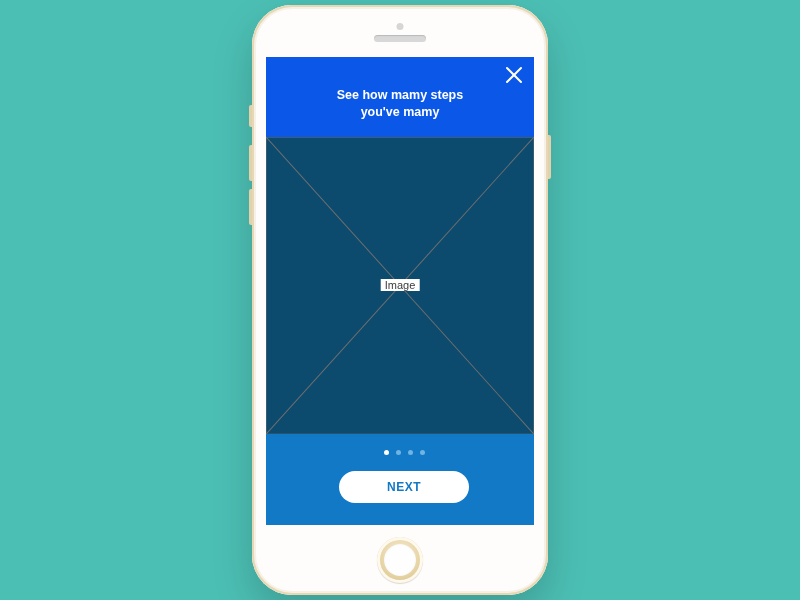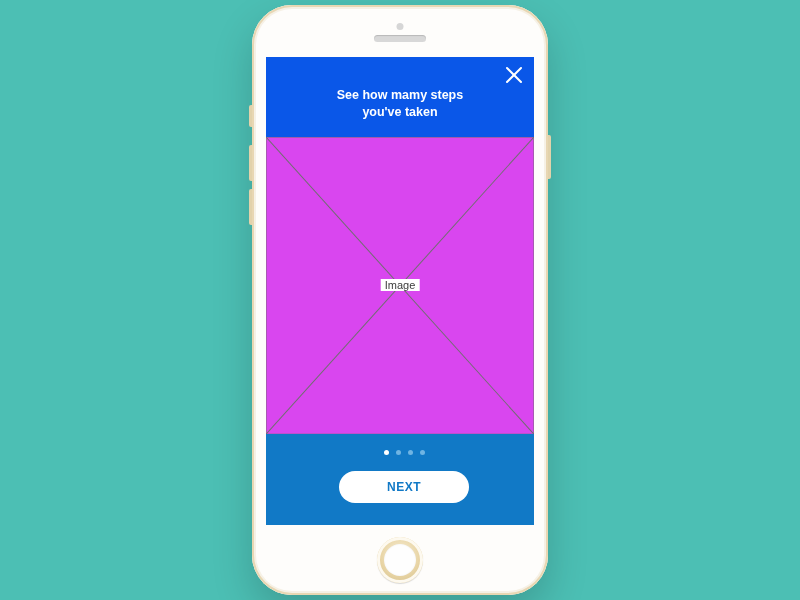--- a/index.html
+++ b/index.html
@@ -91,21 +91,21 @@
     font-size:12.5px;
     font-weight:600;
     line-height:1.35;
     margin-top:18px;
   }
 
   
   .image-area {
     flex:1 1 auto;
     position:relative;
-    background:#d946ef;
+    background:#0c4a6e;
   }
   .image-area svg.cross {
     position:absolute; inset:0; width:100%; height:100%;
   }
   .image-label {
     position:absolute; top:50%; left:50%;
     transform:translate(-50%,-50%);
     font-size:11px; color:#3b3b3b;
     background:#fff; padding:0 4px;
   }
@@ -150,21 +150,21 @@
 
     <div class="header">
       <div class="close">
         <svg viewBox="0 0 20 20">
           <line x1="3" y1="3" x2="17" y2="17" stroke="#fff" stroke-width="2" stroke-linecap="round"></line>
           <line x1="17" y1="3" x2="3" y2="17" stroke="#fff" stroke-width="2" stroke-linecap="round"></line>
         </svg>
       </div>
       <div class="title">
         <span>See how mamy steps</span><br>
-        <span>you've taken</span>
+        <span>you've mamy</span>
       </div>
     </div>
 
     <div class="image-area">
       <svg class="cross" viewBox="0 0 100 100" preserveAspectRatio="none">
         <rect x="0" y="0" width="100" height="100" fill="none" stroke="#6f6f6f" stroke-width="0.35"></rect>
         <line x1="0" y1="0" x2="100" y2="100" stroke="#6f6f6f" stroke-width="0.35"></line>
         <line x1="100" y1="0" x2="0" y2="100" stroke="#6f6f6f" stroke-width="0.35"></line>
       </svg>
       <div class="image-label">Image</div>

